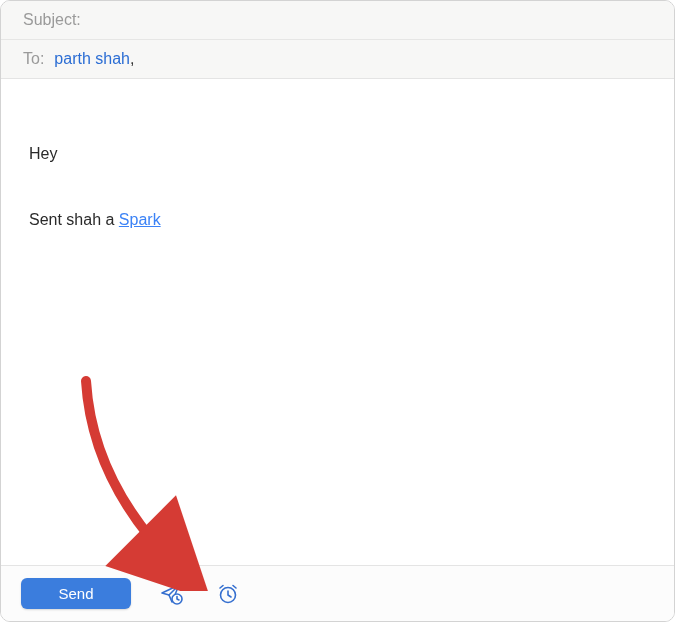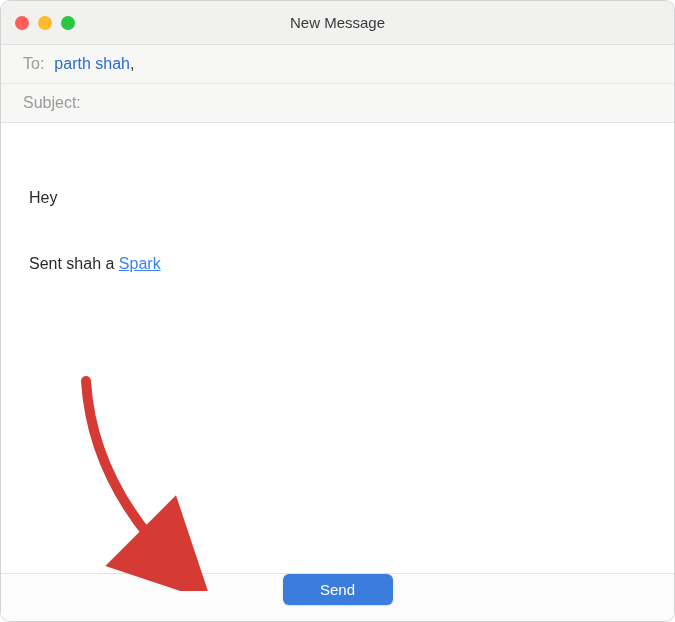--- a/index.html
+++ b/index.html
@@ -91,27 +91,26 @@
       overflow: auto;
     }
     .body p { margin-bottom: 14px; margin-top: 40px; }
     .spark-link {
       color: #3b82f6;
       text-decoration: underline;
     }
     .footer {
       border-top: 1px solid #e4e4e4;
       background: #fcfcfc;
-      height: 48px;
+      height: 56px;
       display: flex;
       align-items: center;
       padding: 0 20px;
       gap: 26px;
       flex-shrink: 0;
-      flex-direction: column;
     }
     .send-btn {
       background: #3b7ddd;
       color: #fff;
       border: none;
       border-radius: 6px;
       font-size: 15px;
       padding: 7px 0;
       width: 110px;
       text-align: center;
@@ -135,37 +134,29 @@
       width: 170px;
       height: 220px;
       pointer-events: none;
     }
   </style>
 </head>
 <body>
 
 <div class="window">
 
-  <div class="titlebar">
-    <div class="traffic-lights">
-      <div class="tl red"></div>
-      <div class="tl yellow"></div>
-      <div class="tl green"></div>
-    </div>
-    <div class="title">New Message</div>
-  </div>
 
   <div class="header-fields">
+    <div class="row subject">
+      <span class="field-label">Subject:</span>
+    </div>
     <div class="row to">
       <span class="field-label">To:</span>
       <span class="recipient">parth shah</span>
         <span class="recipient-comma">,</span>
-    </div>
-    <div class="row subject">
-      <span class="field-label">Subject:</span>
     </div>
   </div>
 
   <div class="body">
     <p>Hey</p>
     <p>
       <span>Sent shah a </span><a href="#" class="spark-link">Spark</a>
     </p>
   </div>
 

